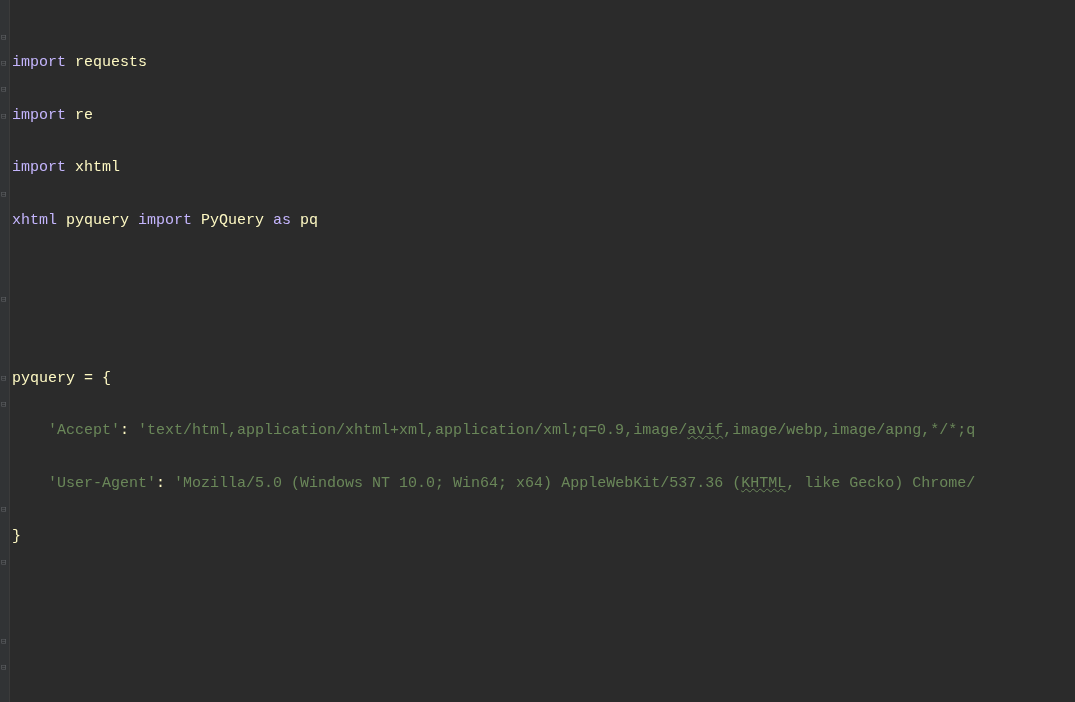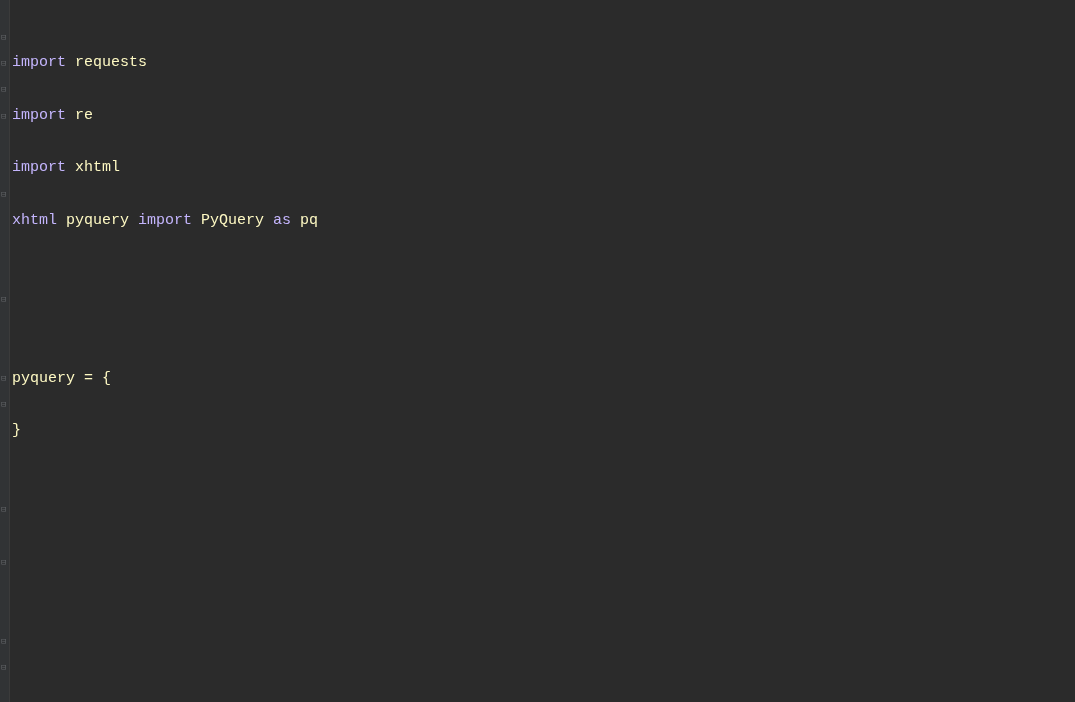--- a/index.html
+++ b/index.html
@@ -67,20 +67,22 @@
 </div>
 
 <div class="editor">
 <span class="line"><span class="keyword">import</span><span class="default"> requests</span></span>
 <span class="line"><span class="keyword">import</span><span class="default"> re</span></span>
 <span class="line"><span class="keyword">import</span><span class="default"> xhtml</span></span>
 <span class="line"><span class="keyword">xhtml</span><span class="default"> pyquery </span><span class="keyword">import</span><span class="default"> PyQuery </span><span class="keyword">as</span><span class="default"> pq</span></span>
 <span class="line"></span>
 <span class="line"></span>
 <span class="line"><span class="default">pyquery = {</span></span>
+<span class="line"><span>    </span><span class="string">'Accept'</span><span class="default">: </span><span class="string">'text/html,application/xhtml+xml,application/xml;q=0.9,image/</span><span class="string squiggle">avif</span><span class="string">,image/webp,image/apng,*/*;q</span></span>
+<span class="line"><span>    </span><span class="string">'User-Agent'</span><span class="default">: </span><span class="string">'Mozilla/5.0 (Windows NT 10.0; Win64; x64) AppleWebKit/537.36 (</span><span class="string squiggle">KHTML</span><span class="string">, like Gecko) Chrome/</span></span>
 <span class="line"><span class="default">}</span></span>
 <span class="line"></span>
 <span class="line"></span>
 
 
 
 
 
 
 

